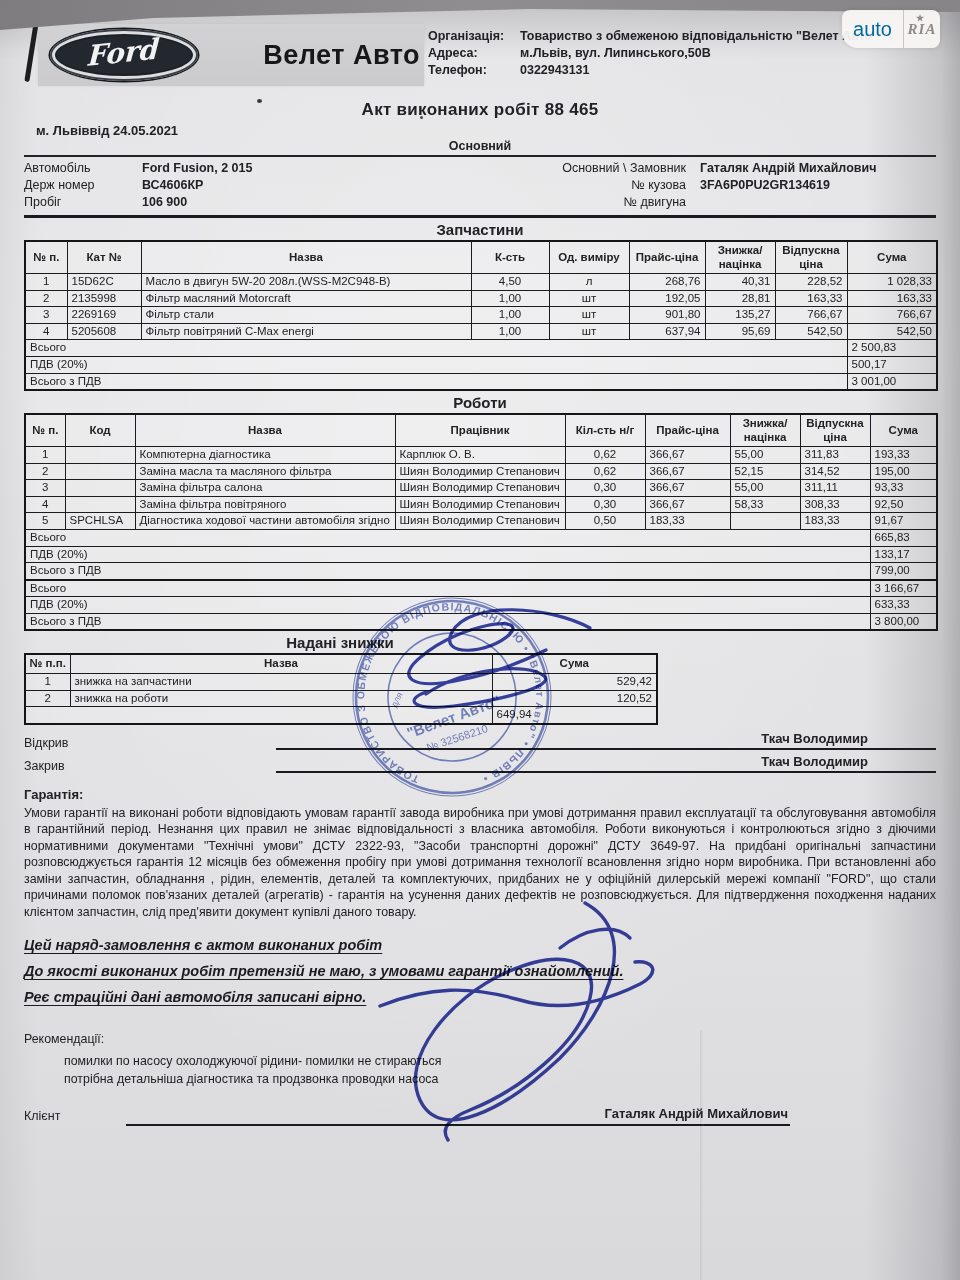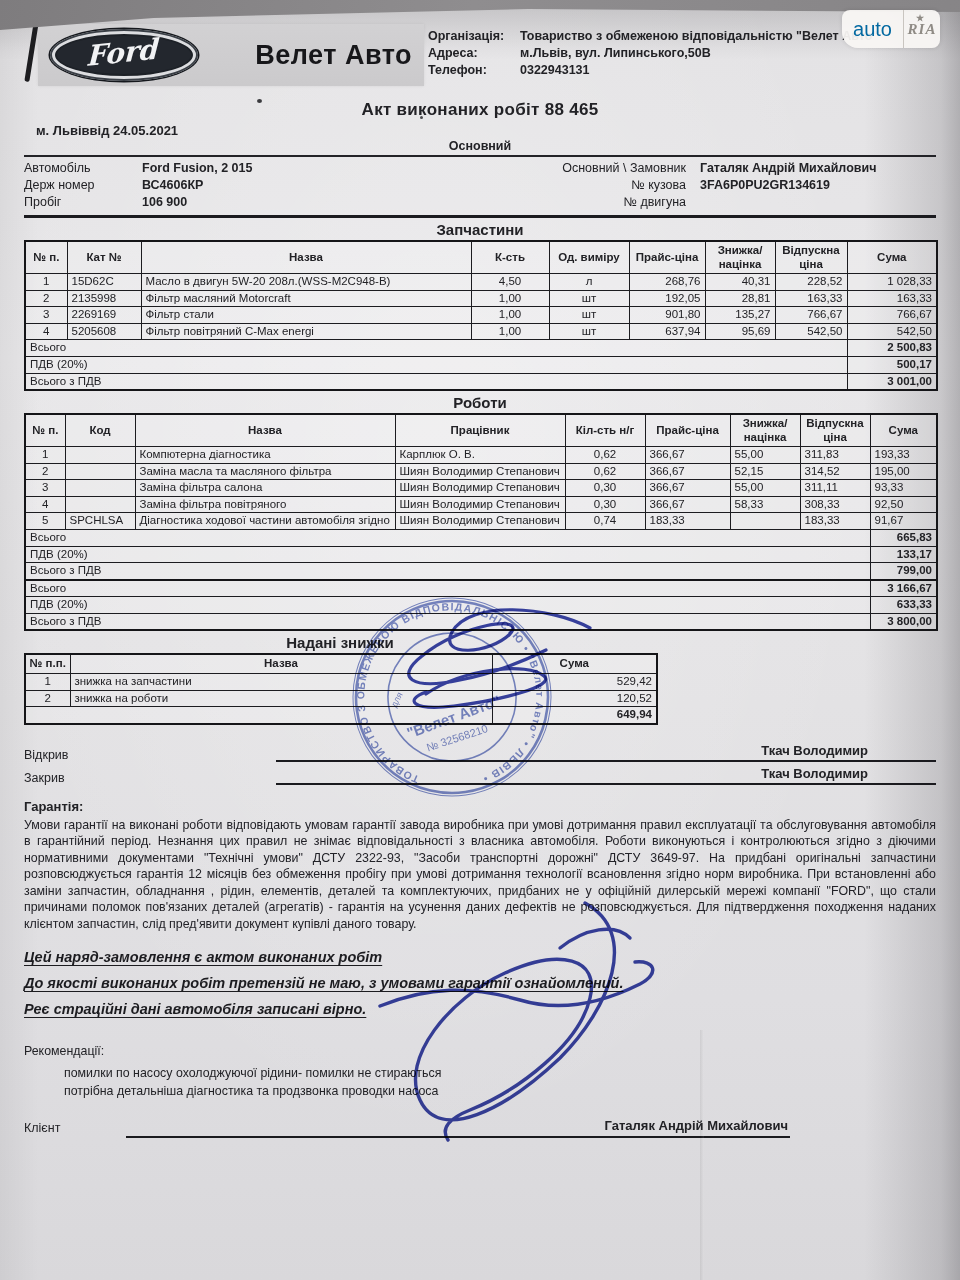--- a/index.html
+++ b/index.html
@@ -37,21 +37,21 @@
   
   .topbar { position:relative; margin-top:24px; height:62px; }
   .brand-strip { position:absolute; left:14px; top:0; width:386px; height:62px;
     background:linear-gradient(180deg,#d2d1d3,#cbcacc); display:flex; align-items:center; box-shadow:0 0 3px rgba(0,0,0,0.08); }
   .ford-oval { width:148px; height:52px; margin-left:12px; border-radius:50%;
     background:#23272e;
     box-shadow: inset 0 0 0 2px #3a3f46, inset 0 0 0 5px #dcdde0, inset 0 0 0 7px #1d2127, 0 0 0 1.5px #15181d;
     display:flex; align-items:center; justify-content:center; flex-shrink:0; }
   .ford-script { font-family:"DejaVu Serif", serif; font-style:italic; font-weight:bold; color:#f1f2f4;
     font-size:28px; transform:rotate(-6deg) skewX(-10deg); line-height:1; padding-bottom:4px; }
-  .company-name { flex:1; text-align:right; padding-right:12px; font-size:27px; font-weight:800; letter-spacing:.5px; color:#17171a; }
+  .company-name { flex:1; text-align:right; padding-right:4px; font-size:27px; font-weight:800; letter-spacing:.5px; color:#17171a; }
   .org-info { position:absolute; left:404px; top:4px; width:530px; font-size:12.5px; }
   .org-row { display:flex; line-height:17px; }
   .org-label { width:92px; font-weight:700; flex-shrink:0; }
   .org-value { font-weight:700; }
 
   .doc-title { margin-top:14px; text-align:center; font-size:17px; font-weight:700; letter-spacing:.3px; }
   .city-date { display:flex; justify-content:flex-start; margin-top:3px; font-size:13px; font-weight:700; }
   .city { padding-left:12px; }
   .date { padding-right:92px; }
   .subtitle { text-align:center; font-size:12.5px; font-weight:700; margin-top:1px; }
@@ -77,25 +77,25 @@
   .w632 { width:632px; }
 
   .parts td:nth-child(1), .parts td:nth-child(4), .parts td:nth-child(5) { text-align:center; }
   .parts td:nth-child(n+6) { text-align:right; }
   .works td:nth-child(1), .works td:nth-child(5) { text-align:center; }
   .works td:nth-child(n+6) { text-align:left; }
   .disc  td:nth-child(1) { text-align:center; }
   .disc  td:nth-child(3) { text-align:right; }
 
   tr.total-row td.t-label { text-align:left; font-weight:400; }
-  tr.total-row td.t-value { text-align:right; font-weight:700; }
+  tr.total-row td.t-value { font-weight:400; }
   tr.grand-start td { border-top:2.5px solid #151518; }
 
   
-  .sig-block { margin-top:14px; }
+  .sig-block { margin-top:2px; }
   .sig-row { display:flex; align-items:flex-end; height:23px; }
   .sig-label { width:252px; font-size:12.5px; }
   .sig-line { flex:1; border-bottom:2px solid #1a1a1e; position:relative; height:100%; }
   .sig-name { position:absolute; right:68px; bottom:2px; font-weight:700; font-size:13px; }
 
   
   .warranty { margin-top:14px; }
   .warranty-title { font-weight:700; font-size:13px; margin-bottom:3px; }
   .warranty-text { font-size:12.4px; line-height:1.33; text-align:justify; color:#222228; }
 
@@ -352,21 +352,21 @@
               <td>366,67</td>
               <td>58,33</td>
               <td>308,33</td>
               <td>92,50</td>
             </tr>
             <tr>
               <td>5</td>
               <td>SPCHLSA</td>
               <td>Діагностика ходової частини автомобіля згідно</td>
               <td>Шиян Володимир Степанович</td>
-              <td>0,74</td>
+              <td>0,50</td>
               <td>183,33</td>
               <td></td>
               <td>183,33</td>
               <td>91,67</td>
             </tr>
           </tbody>
         <tbody>
           <tr class="total-row">
               <td class="t-label" colspan="8">Всього</td>
               <td class="t-value">665,83</td>

